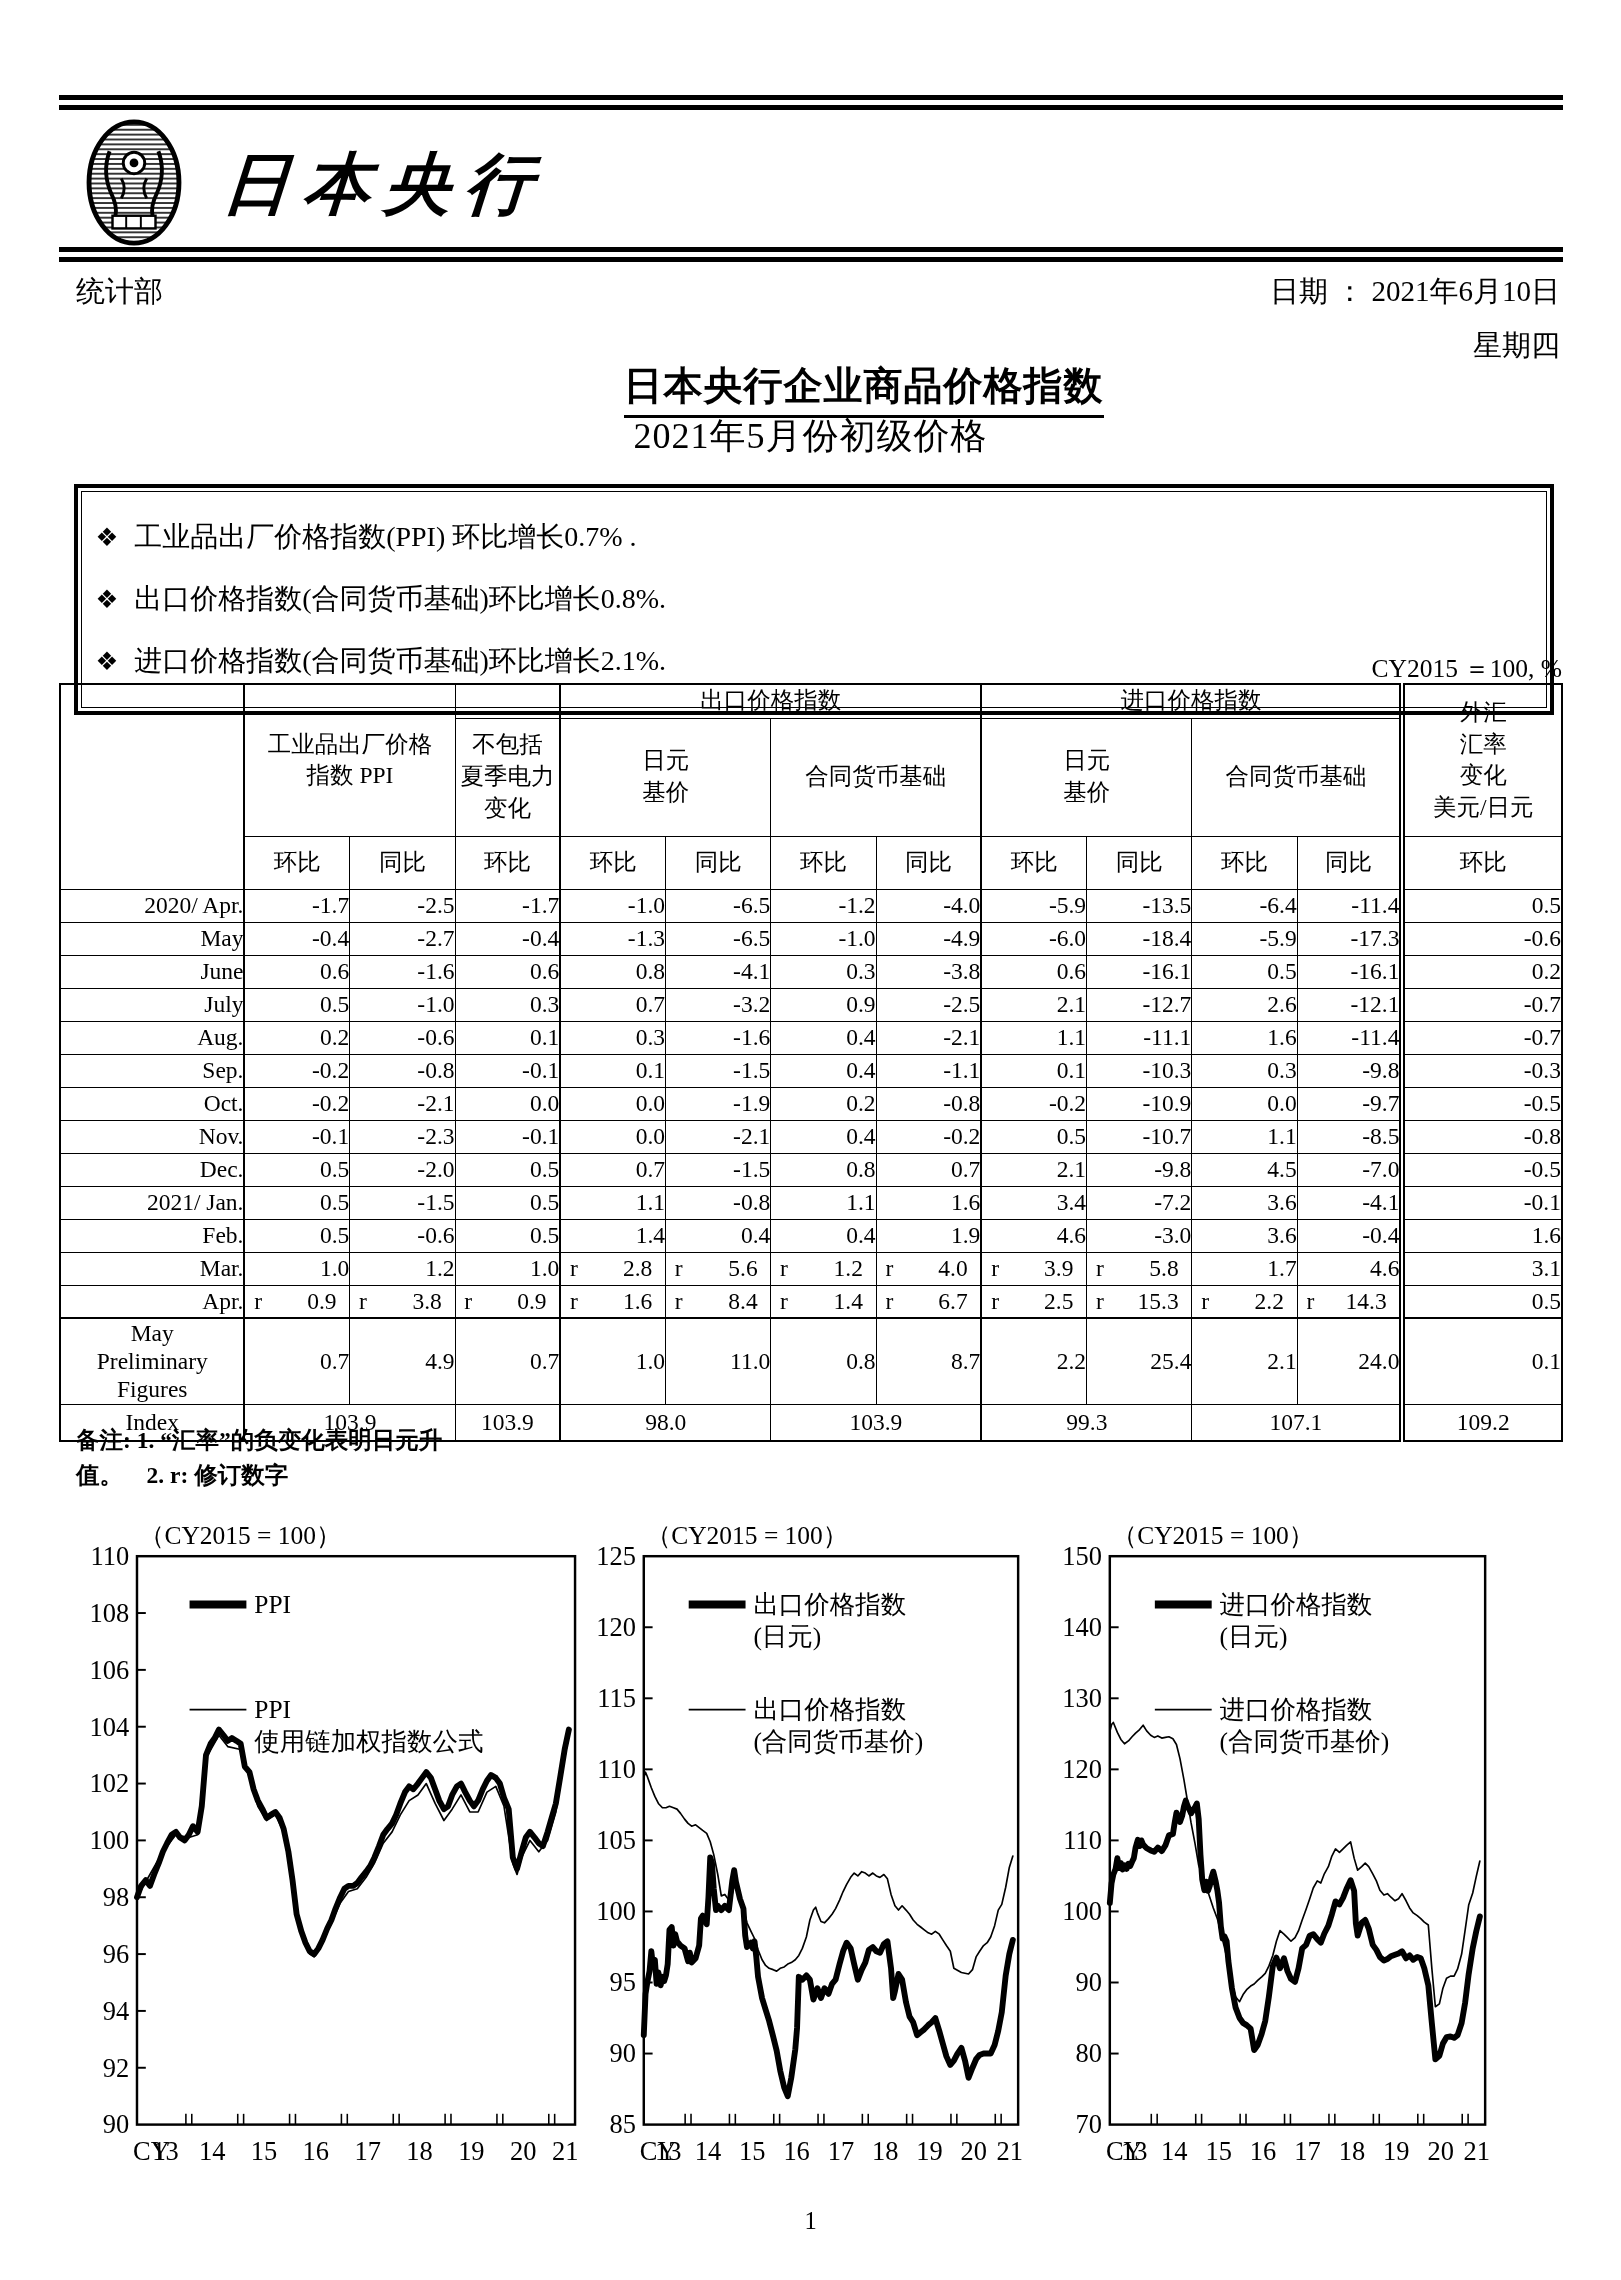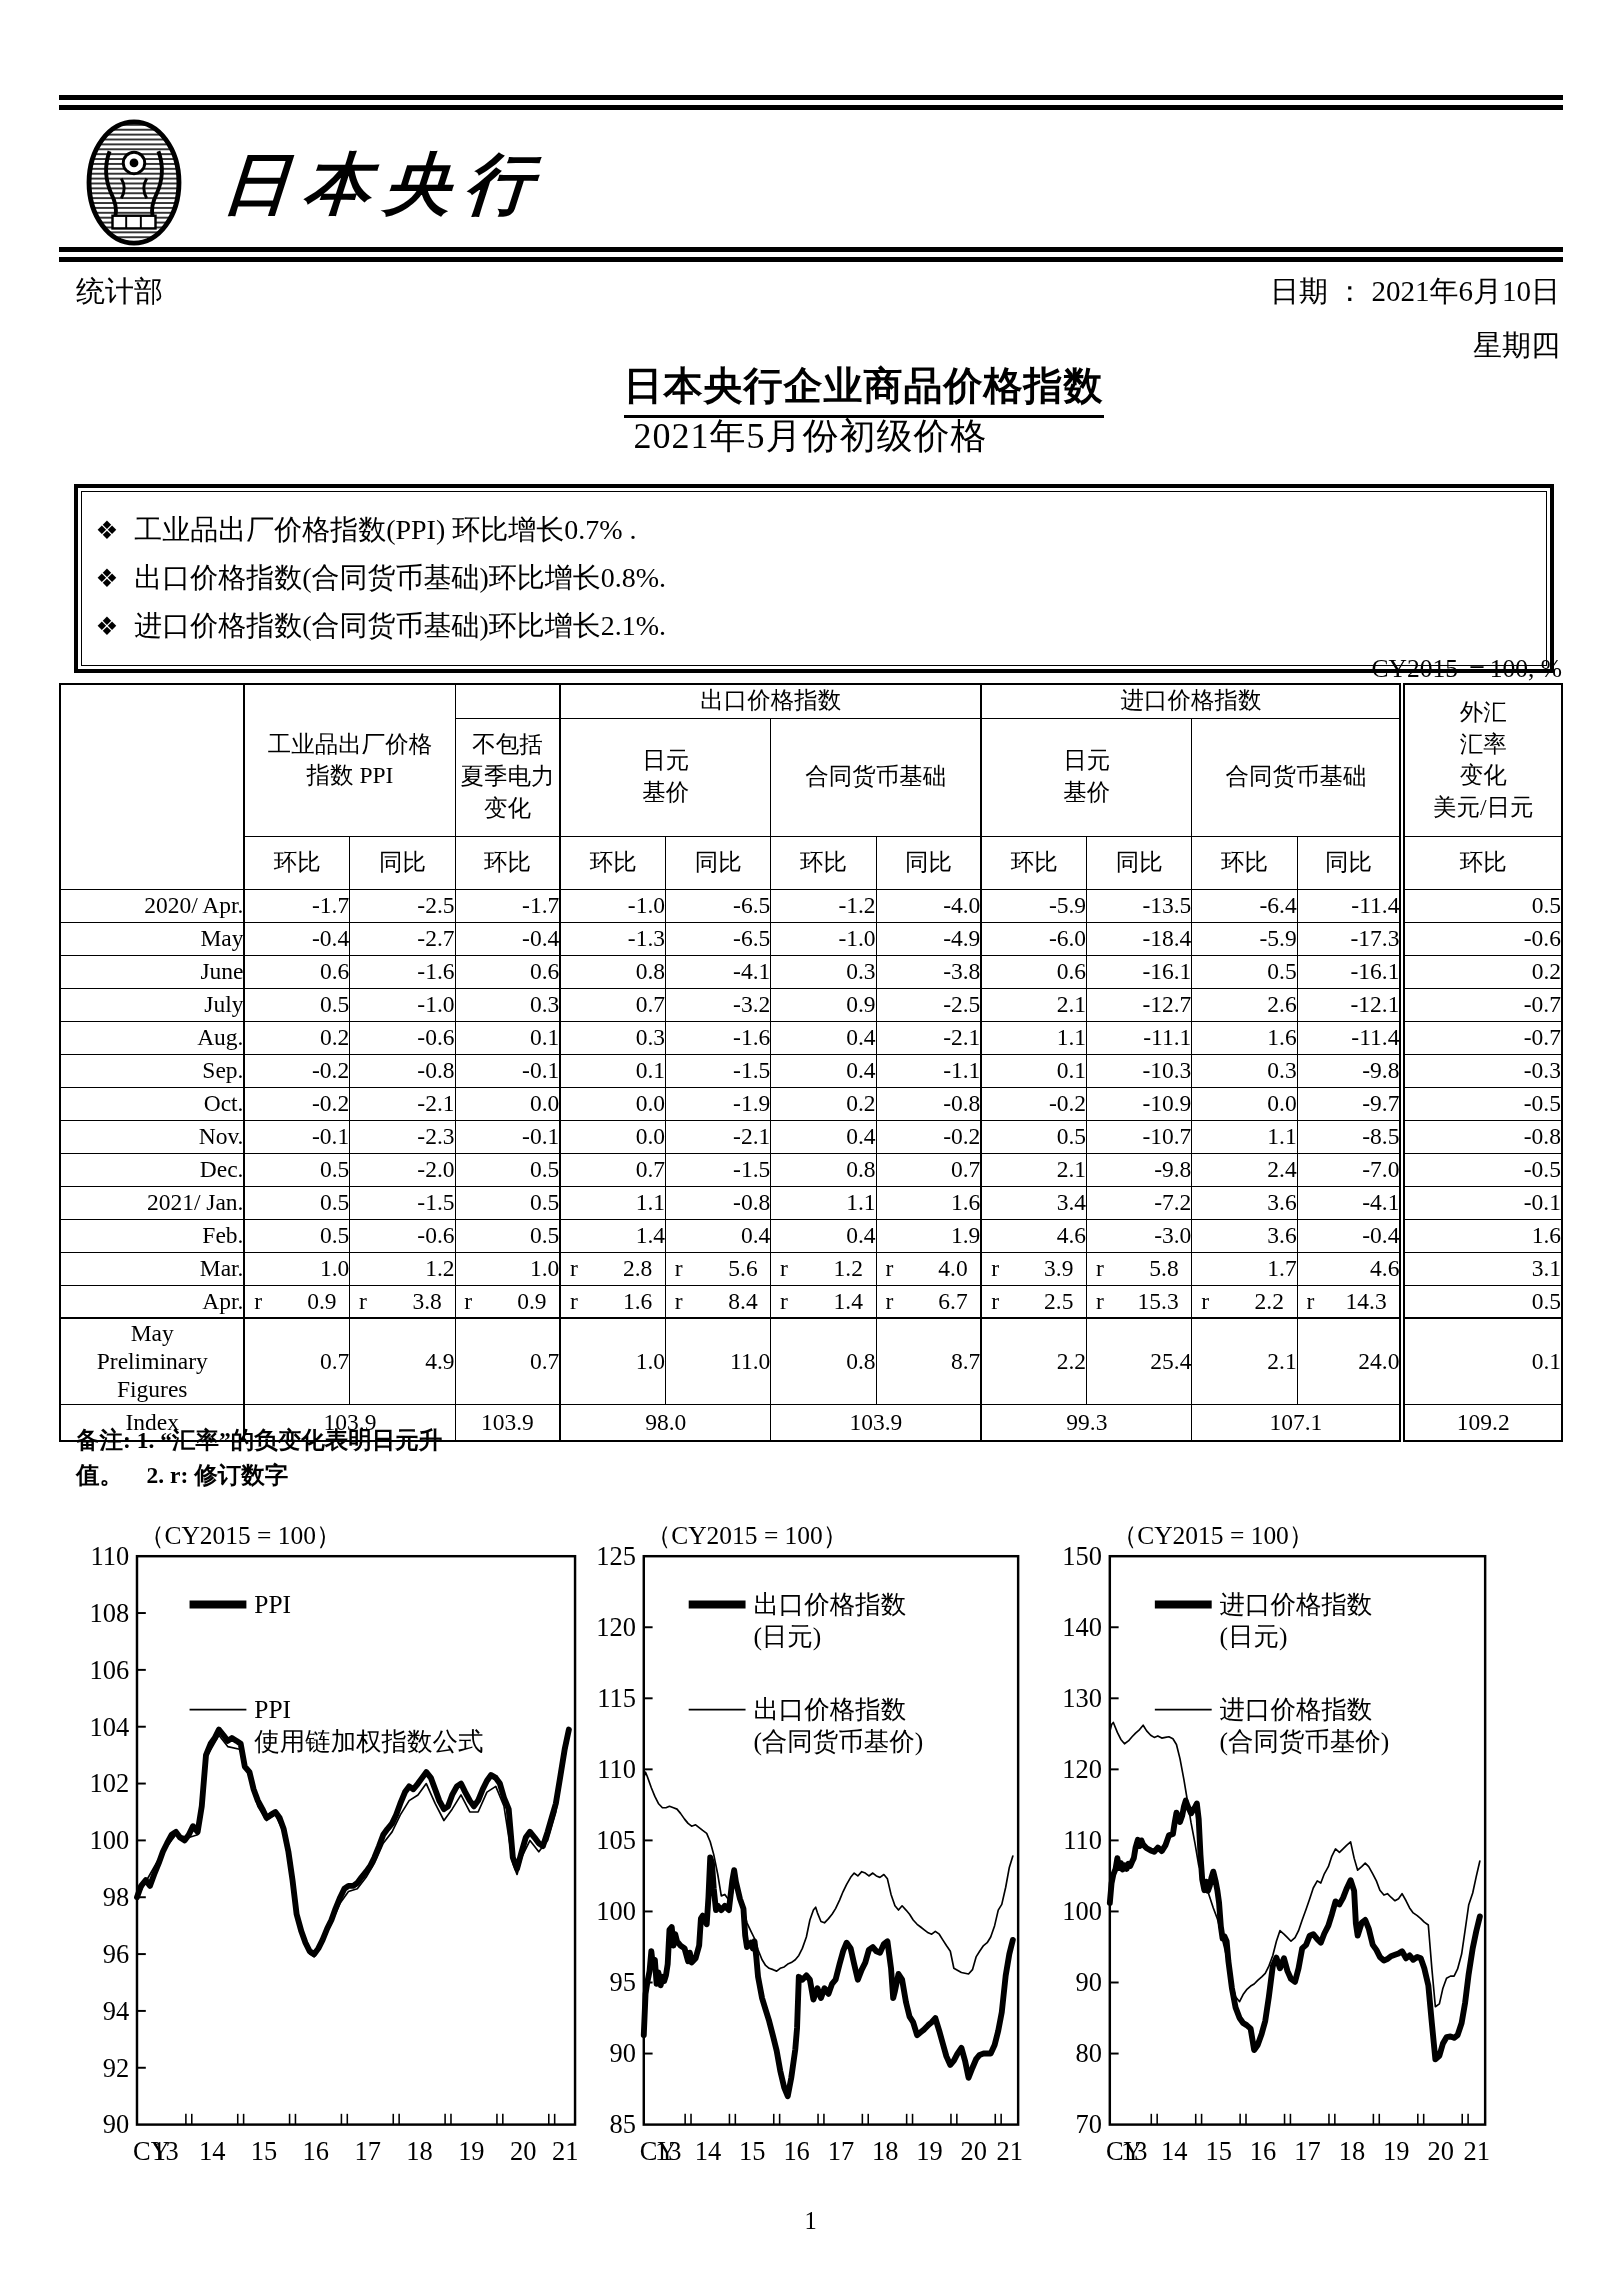--- a/index.html
+++ b/index.html
@@ -10,21 +10,21 @@
   .rule2{height:4.9px;border-top:5.9px solid #000;border-bottom:5.9px solid #000;}
   .bank-name{font-size:67px;font-weight:bold;font-style:italic;letter-spacing:13.7px;transform:skewX(-4deg);}
   .subhead{font-size:29px;}
   .right{text-align:right;}
   .center{text-align:center;}
   .title-main{font-size:39px;font-weight:bold;letter-spacing:1px;border-bottom:3.9px solid #000;display:inline-block;padding-bottom:2px;}
   .title-sub{font-size:36px;letter-spacing:1px;}
   
   .hl-outer{border:4.9px solid #000;}
   .hl-inner{border:1px solid #000;margin:2.9px;padding:13.7px 21.6px 15.7px 13.7px;}
-  .hl-item{font-size:28px;line-height:47px;white-space:nowrap;}
+  .hl-item{font-size:28px;line-height:61px;white-space:nowrap;}
   .hl-bullet{font-size:25.5px;margin-right:15.7px;}
   .cy-note{font-size:25.5px;}
   
   table.idx{border-collapse:collapse;table-layout:fixed;width:1504px;border:2.9px solid #000;}
   table.idx th,table.idx td{border:1px solid #000;font-weight:normal;font-size:23.5px;padding:0;overflow:hidden;}
   table.idx th{text-align:center;white-space:pre-line;line-height:1.35;}
   td.num{text-align:right;padding-right:12.7px;}
   td.rnum{padding:0;}
   .rwrap{display:flex;justify-content:space-between;align-items:center;padding:0 12.7px 0 8.8px;}
   td.rowlabel{text-align:right;padding-right:25.5px;}
@@ -273,21 +273,21 @@
             <td class="rowlabel thickR">Dec.</td>
             <td class="num">0.5</td>
             <td class="num">-2.0</td>
             <td class="thickR num">0.5</td>
             <td class="num">0.7</td>
             <td class="num">-1.5</td>
             <td class="num">0.8</td>
             <td class="thickR num">0.7</td>
             <td class="num">2.1</td>
             <td class="num">-9.8</td>
-            <td class="num">2.4</td>
+            <td class="num">4.5</td>
             <td class="num">-7.0</td>
             <td class="dblL num">-0.5</td>
           </tr>
           <tr style="height: 33px;">
             <td class="rowlabel thickR">2021/ Jan.</td>
             <td class="num">0.5</td>
             <td class="num">-1.5</td>
             <td class="thickR num">0.5</td>
             <td class="num">1.1</td>
             <td class="num">-0.8</td>

